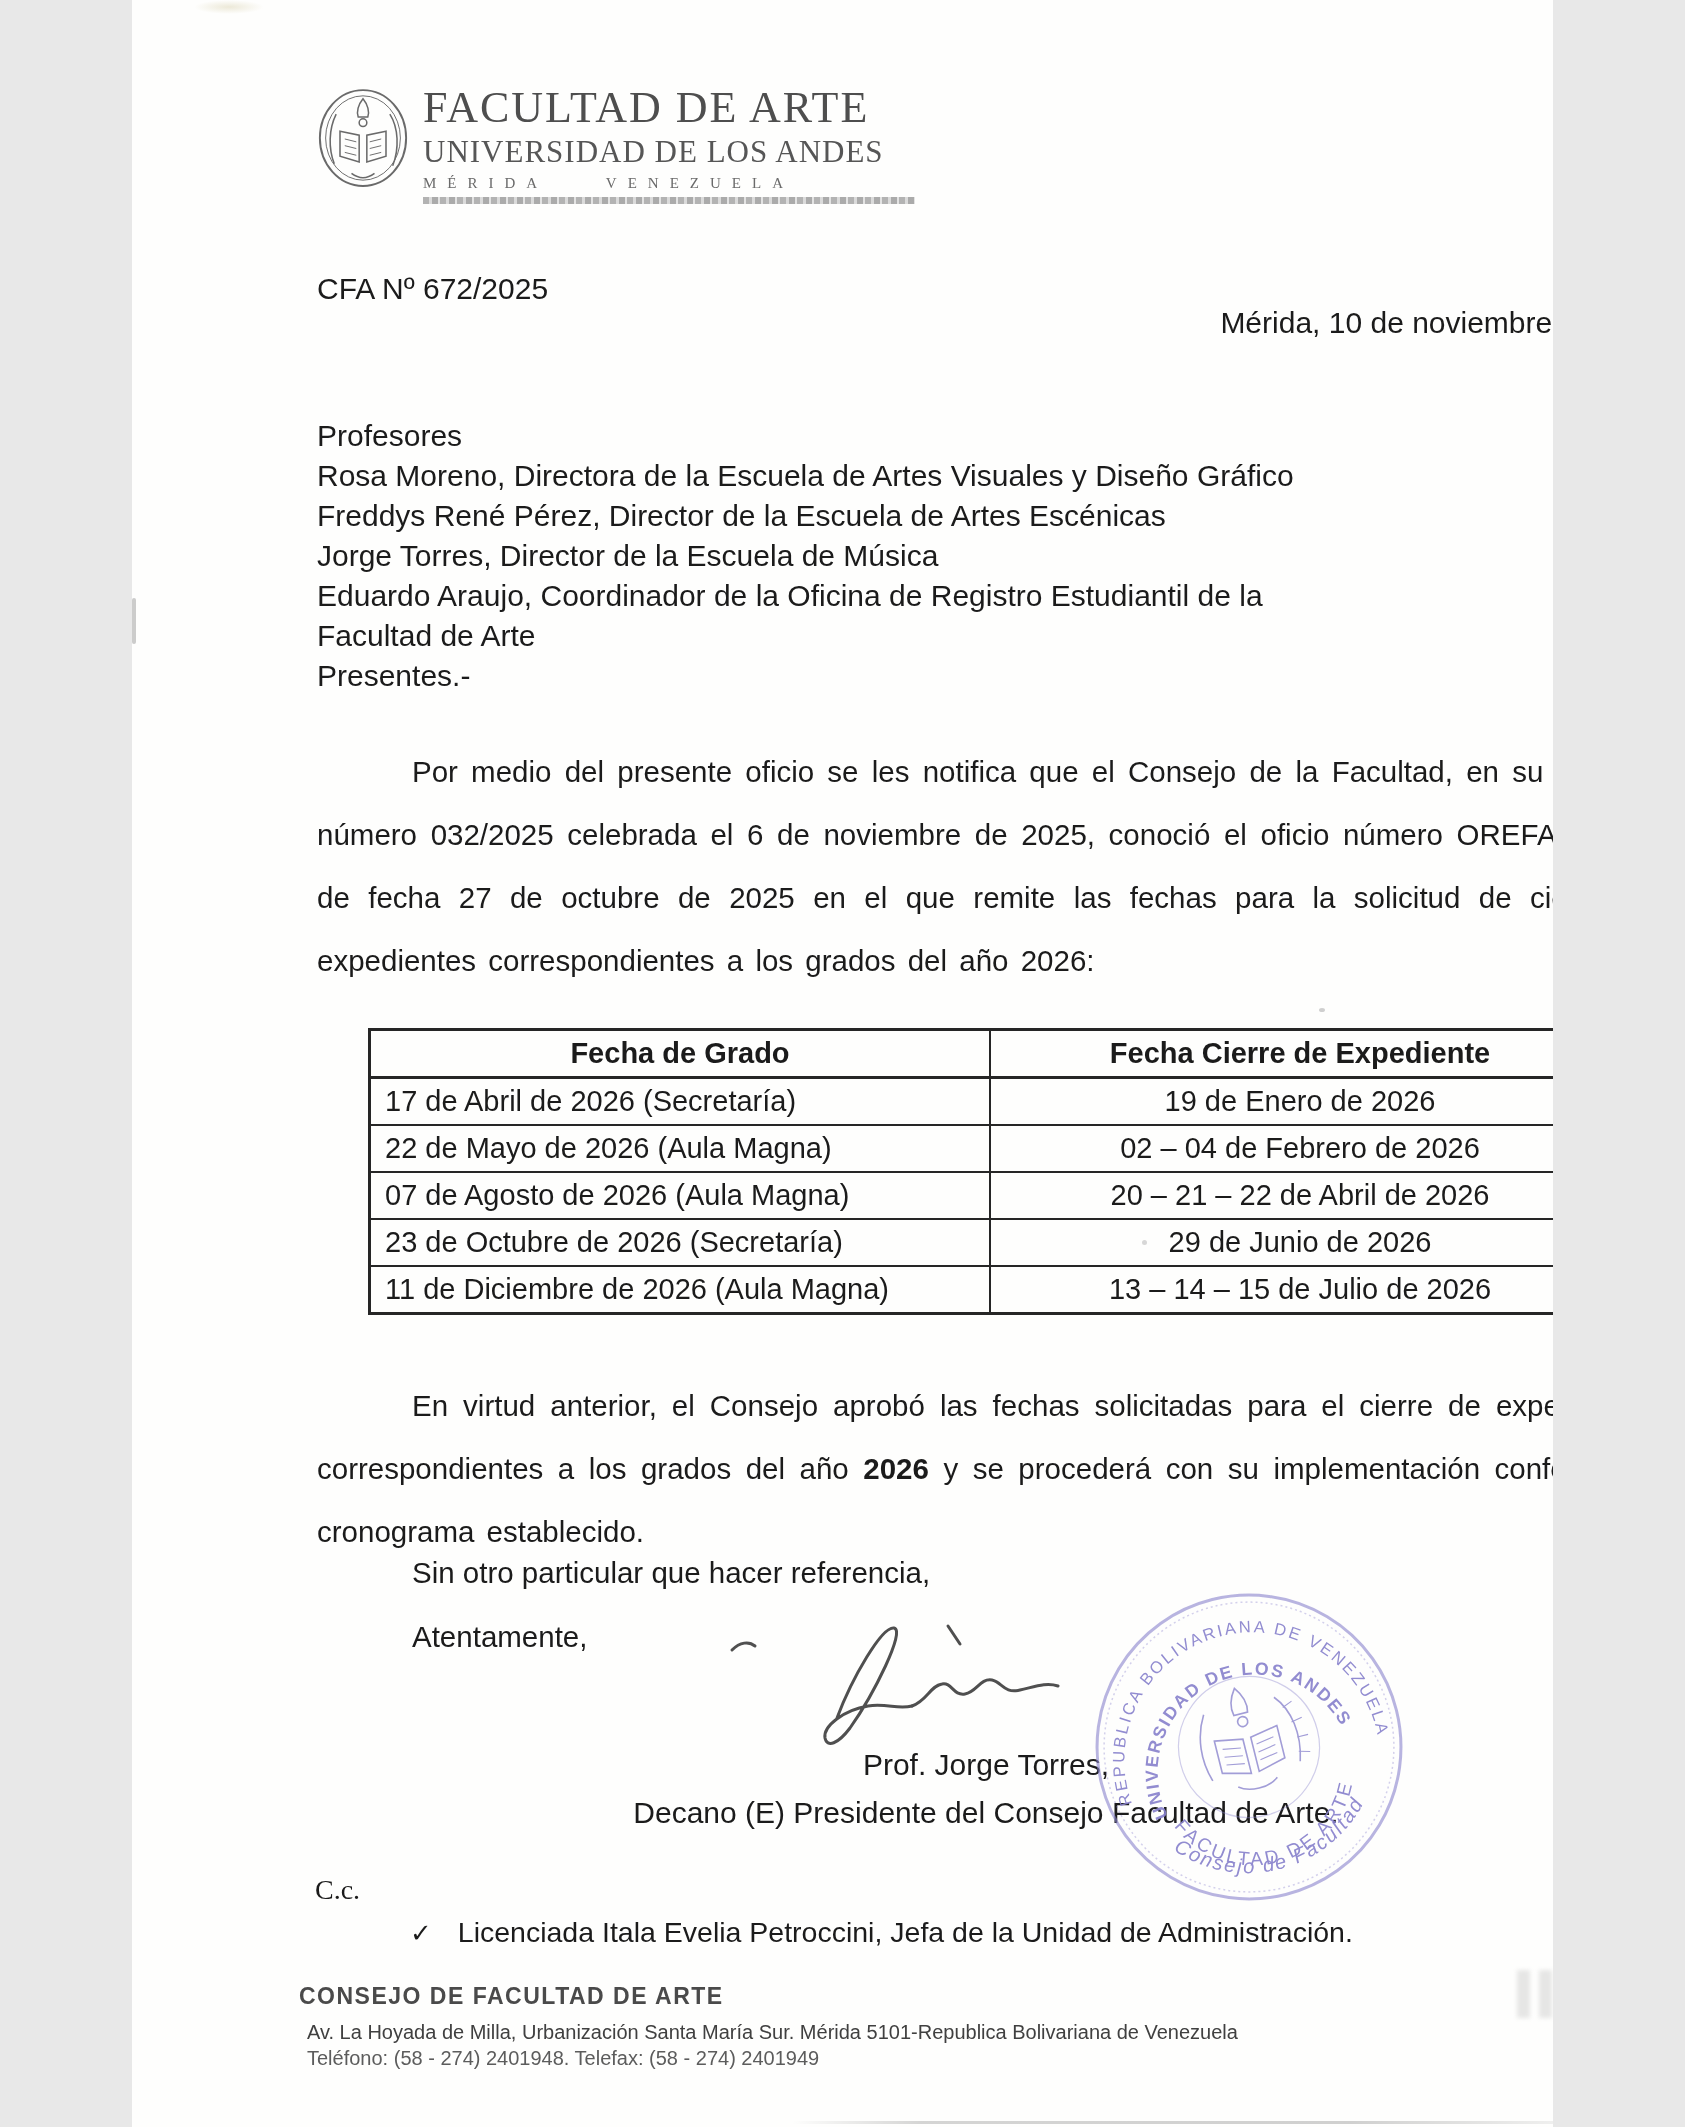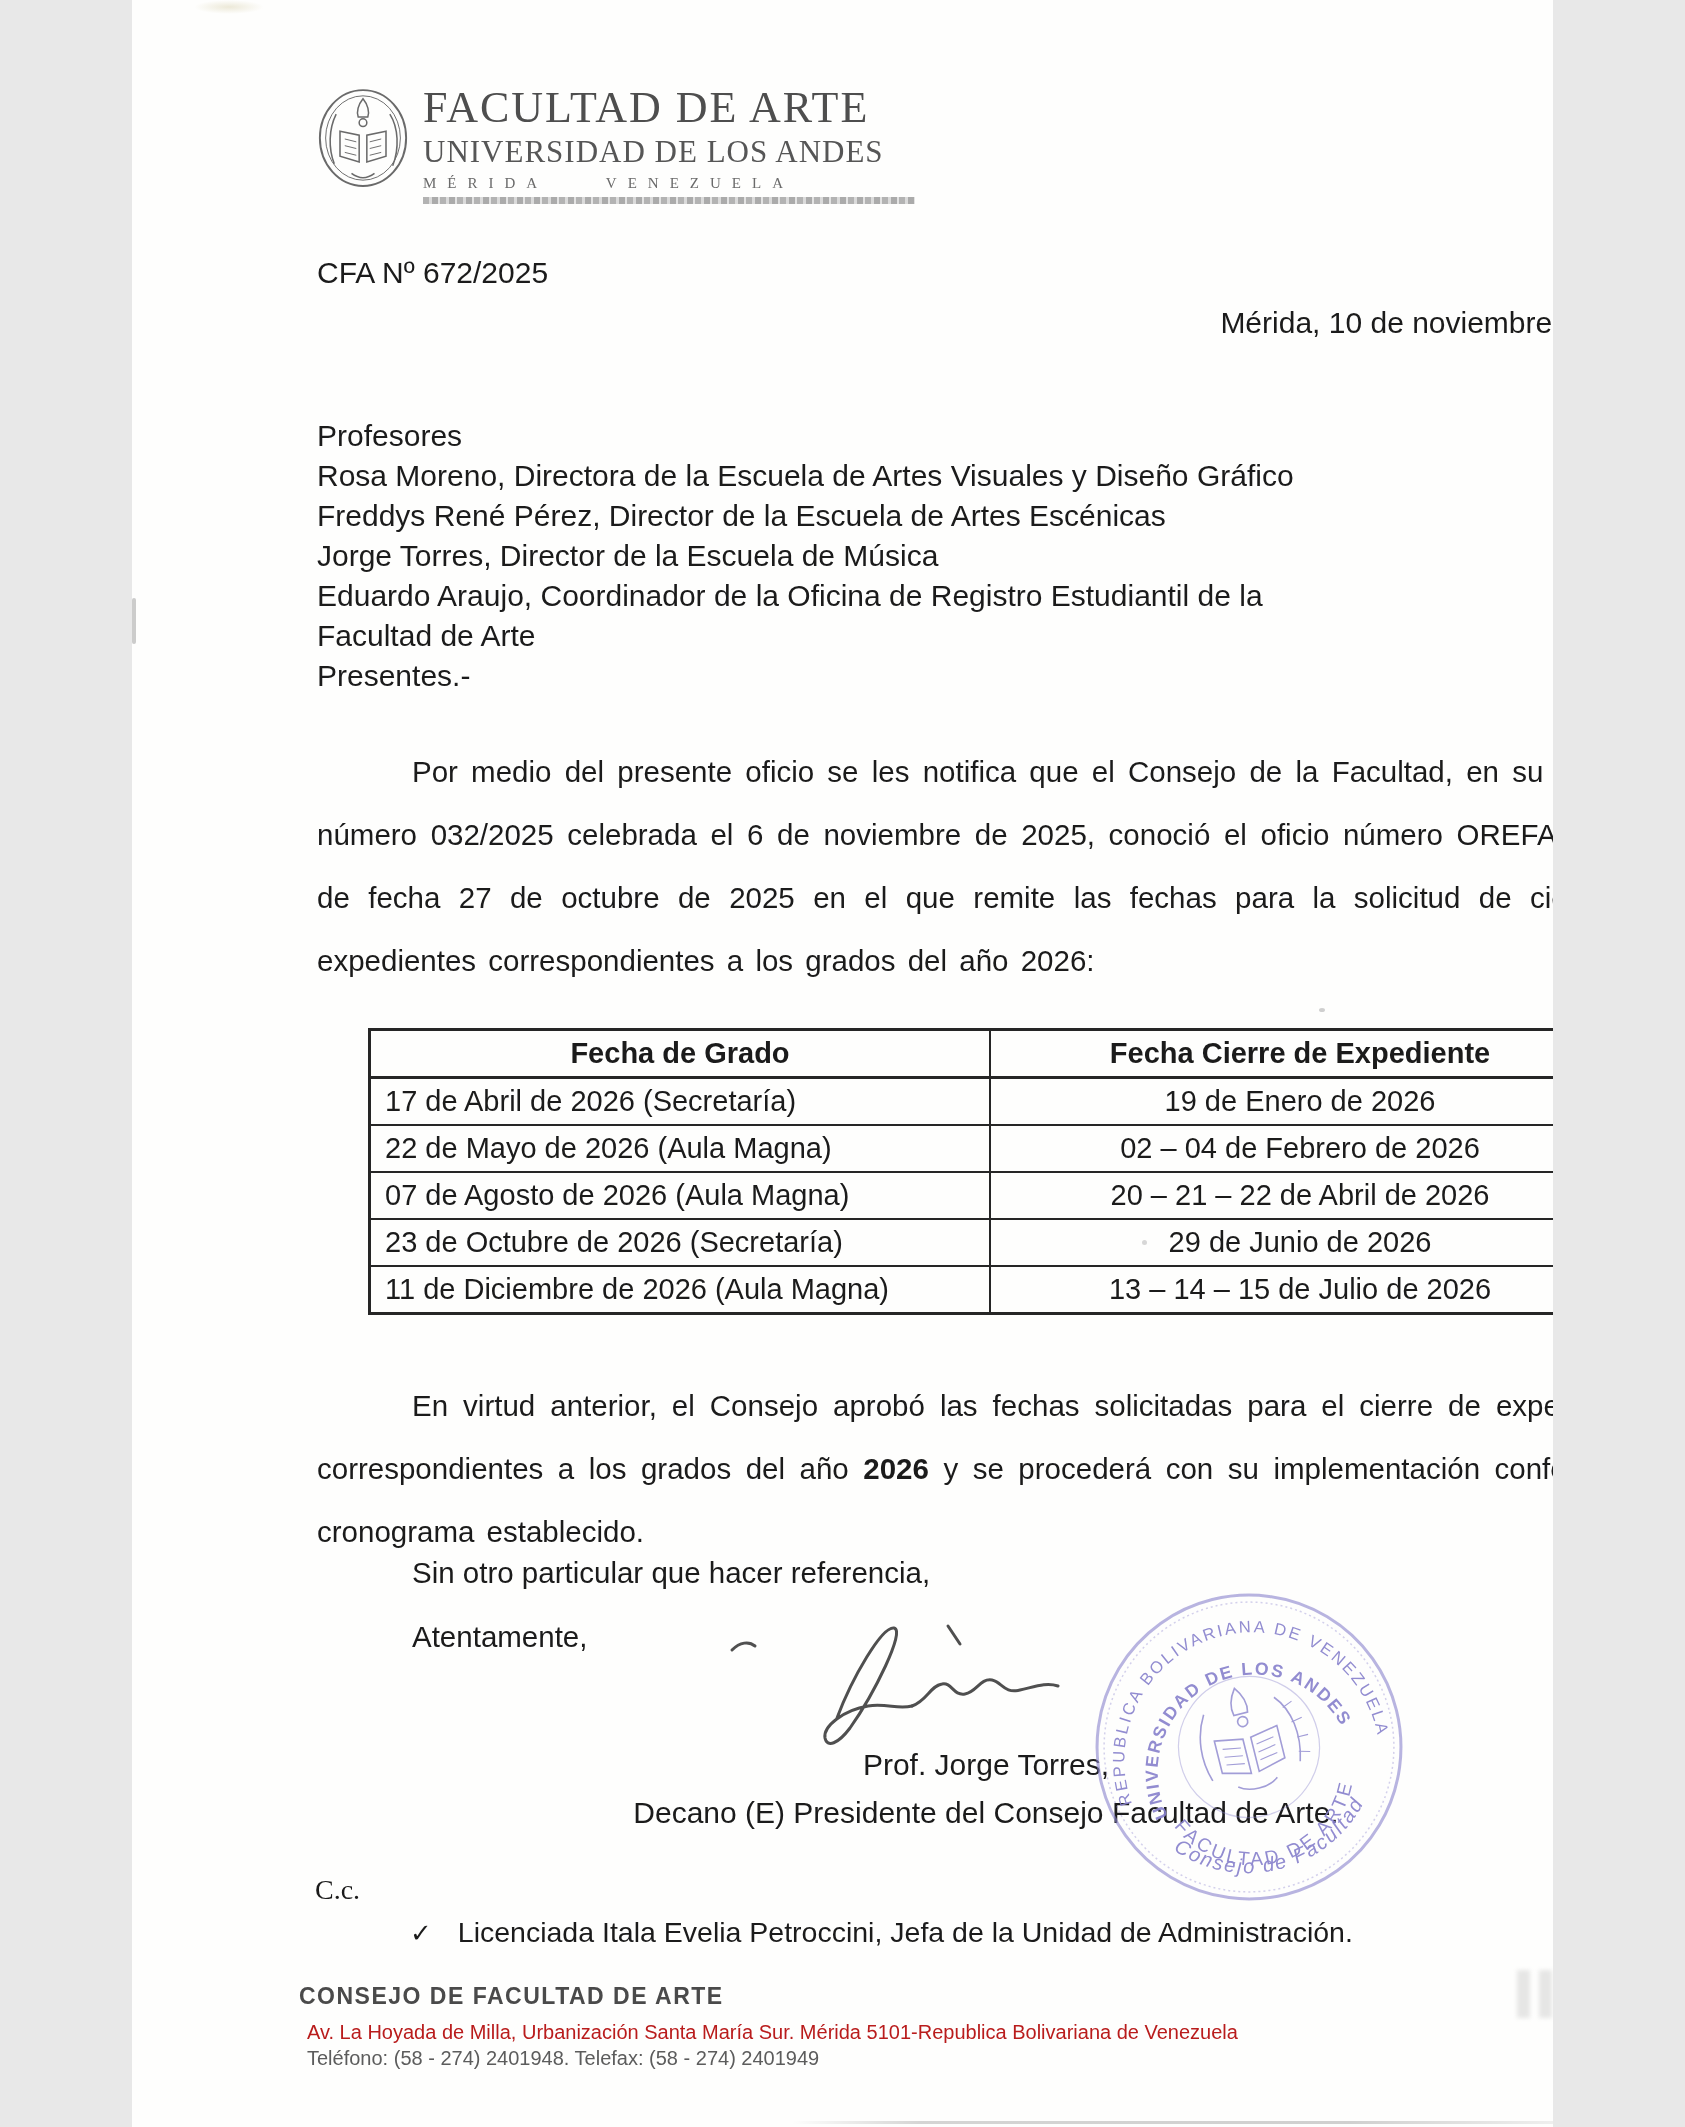--- a/index.html
+++ b/index.html
@@ -17,21 +17,21 @@
   .lh-faculty{font-family:"Liberation Serif",serif;font-size:44px;line-height:1;
     color:#4e4e4e;letter-spacing:2px;}
   .lh-univ{font-family:"Liberation Serif",serif;font-size:31px;line-height:1;
     color:#565656;letter-spacing:1px;margin-top:6px;}
   .lh-city{font-family:"Liberation Serif",serif;font-size:15px;color:#6a6a6a;
     letter-spacing:11px;word-spacing:44px;margin-top:8px;}
   .lh-bar{height:7px;width:492px;margin-top:5px;opacity:.75;
     background:repeating-linear-gradient(90deg,#9a9a9a 0 6px,#cfcfcf 6px 9px,#8f8f8f 9px 15px,#dadada 15px 17px);}
 
   
-  .ref{top:256px;left:0;font-size:30px;}
+  .ref{top:272px;left:0;font-size:30px;}
   .dateline{top:306px;left:14px;width:1338px;text-align:right;font-size:30px;}
 
   
   .recipients{top:416px;left:0;font-size:30px;line-height:40px;}
 
   
   .body-par{margin:0;font-size:29.5px;line-height:63px;text-align:justify;
     word-spacing:4px;text-indent:95px;width:1338px;}
   .para1{top:740px;left:0;}
   .para2{top:1374px;left:0;}
@@ -53,21 +53,21 @@
   .sig-title{top:1796px;left:0;width:1338px;text-align:center;font-size:30px;}
   .sig-svg{left:590px;top:1598px;width:380px;height:175px;}
   .stamp{left:956px;top:1586px;width:322px;height:322px;opacity:.92;}
 
   
   .cc-label{top:1874px;left:-2px;font-size:28px;font-family:"Liberation Serif",serif;}
   .cc-entry{top:1916px;left:93px;font-size:28.5px;}
   .cc-entry .check{margin-right:26px;font-size:26px;}
   .footer-org{top:1983px;left:-18px;font-size:23px;font-weight:bold;color:#4a4a4a;
     letter-spacing:1.5px;}
-  .footer-addr{top:2021px;left:-10px;font-size:20px;color:#b91c1c;}
+  .footer-addr{top:2021px;left:-10px;font-size:20px;color:#404040;}
   .footer-phone{top:2047px;left:-10px;font-size:20px;color:#5c5c5c;}
 
   
   .corner-smudge{left:62px;top:0;width:70px;height:14px;
     background:radial-gradient(ellipse at center,rgba(190,178,120,.28),transparent 70%);}
   .edge-mark{left:0;top:598px;width:4px;height:46px;background:#9a9a9a;opacity:.5;border-radius:2px;}
   .speck1{left:1187px;top:1008px;width:6px;height:4px;background:#8a8a8a;opacity:.4;border-radius:50%;}
   .speck2{left:1010px;top:1240px;width:5px;height:5px;background:#909090;opacity:.35;border-radius:50%;}
   .ghost{left:1385px;top:1970px;width:185px;height:48px;filter:blur(2px);opacity:.55;
     background:repeating-linear-gradient(90deg,rgba(110,110,110,.30) 0 13px,transparent 13px 22px);}

